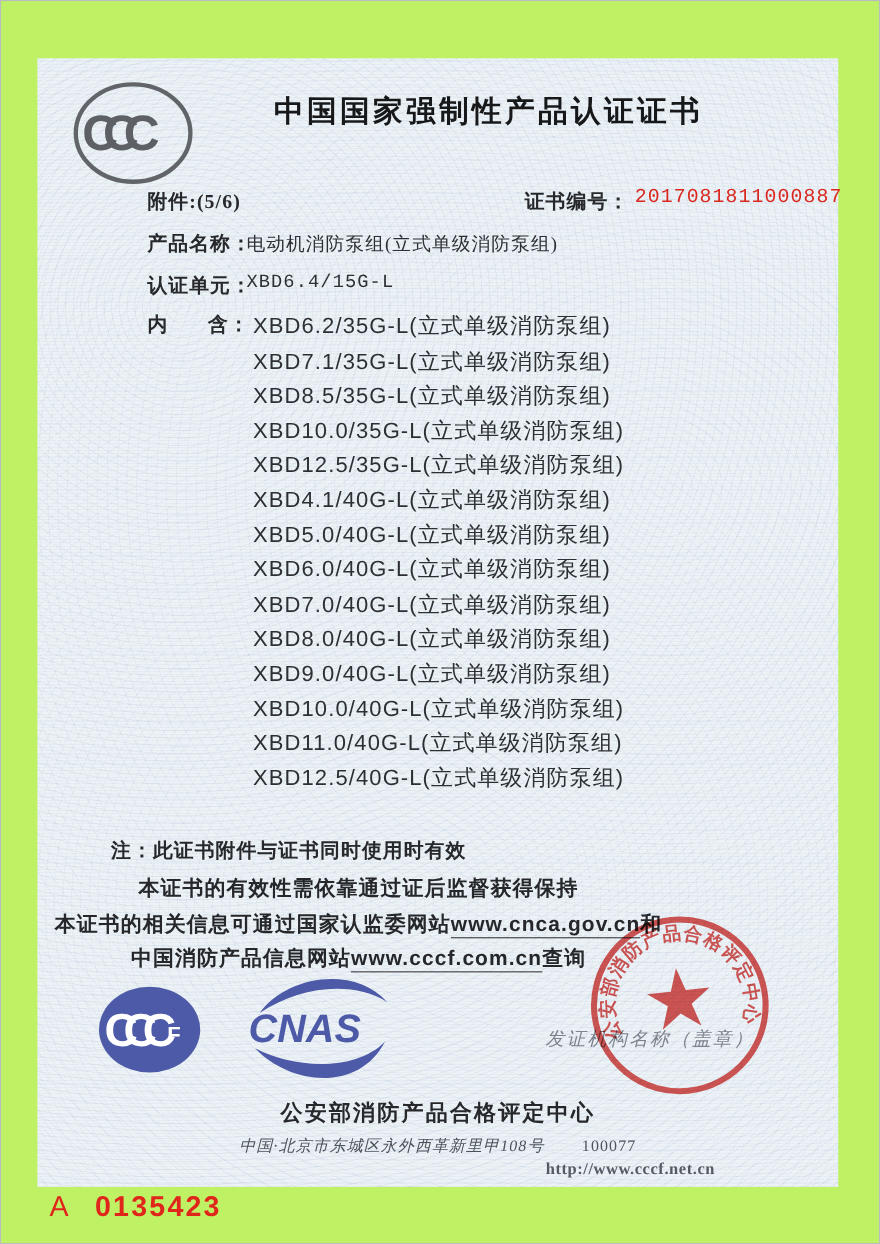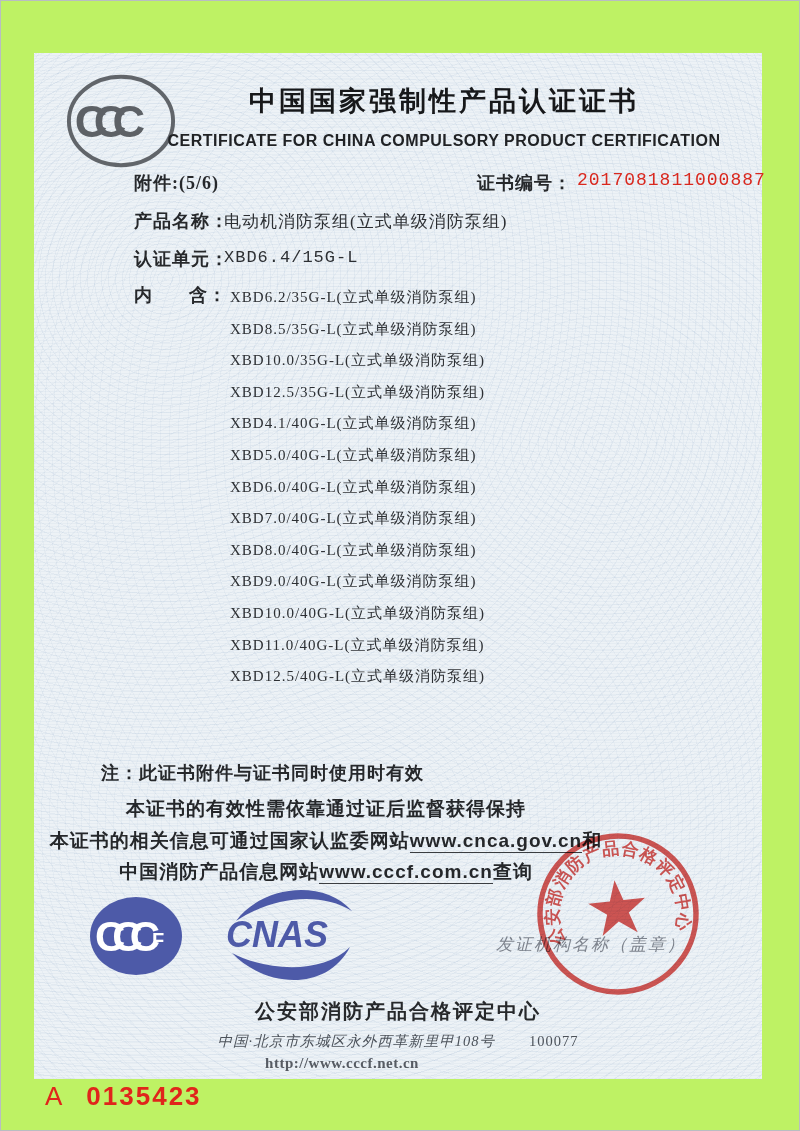--- a/index.html
+++ b/index.html
@@ -33,22 +33,22 @@
   .certno-label { left:443px; top:118px; }
   .certno { left:543px; top:117px; font-size:18px; color:#d9281e; letter-spacing:1px;
             font-family:"Liberation Mono","DejaVu Sans Mono",monospace; }
   .row-product-label { left:100px; top:156px; }
   .row-product-value { left:190px; top:157px; font-family:"Liberation Serif",serif; }
   .row-unit-label { left:100px; top:194px; }
   .row-unit-value { left:190px; top:195px; }
   .inc-label-a { left:100px; top:230px; }
   .inc-label-b { left:155px; top:230px; }
   .inc-list { left:196px; top:229px; }
-  .inc-list div { height:31.6px; line-height:31.6px; font-size:15px; color:#2c2f33;
-                  letter-spacing:1px; font-family:Liberation Serif, serif; }
+  .inc-list div { height:31.6px; line-height:31.6px; font-size:20px; color:#2c2f33;
+                  letter-spacing:1px; font-family:Liberation Sans, sans-serif; }
   .note { left:67px; top:708px; font-size:18px; font-weight:700; color:#26282b; letter-spacing:1px; }
   
   .statements { left:0; top:740px; width:584px; text-align:center;
                 font-family:"Liberation Sans","DejaVu Sans",sans-serif; }
   .statements .line { font-size:19px; font-weight:600; color:#25272a; letter-spacing:1px;
                       height:31.5px; line-height:31.5px; }
   .ulink { border-bottom:1.5px solid #3a3d41; padding-bottom:1px; }
   
   .cccf-logo { left:52px; top:838px; width:100px; height:90px; }
   .cnas-logo { left:188px; top:830px; width:140px; height:105px; }
@@ -58,56 +58,56 @@
   .seal-caption { left:462px; top:880px; font-size:17px; color:#7d838d; letter-spacing:2px;
                   font-style:italic; z-index:1; }
   .seal { left:484px; top:761px; width:200px; height:200px; z-index:2; opacity:0.88;
           transform:rotate(-6deg); mix-blend-mode:multiply; }
   
   .issuer { left:0; top:945px; width:728px; text-align:center; font-size:20px; font-weight:700;
             color:#26282b; letter-spacing:2px; font-family:"Liberation Sans",sans-serif; }
   .addr { left:0; top:979px; width:728px; text-align:center; font-size:14.5px; color:#4c525a;
           font-style:italic; letter-spacing:1px; }
   .addr .post { margin-left:34px; font-style:normal; }
-  .website { left:0; top:1002px; width:616px; text-align:center; font-size:15px; font-weight:700;
+  .website { left:0; top:1002px; width:616px; text-align:right; font-size:15px; font-weight:700;
              color:#565b63; letter-spacing:0.5px; }
   .serial { left:44px; top:1080px; font-size:26px; color:#e0251b; letter-spacing:2px;
             font-family:"Liberation Sans","DejaVu Sans",sans-serif; }
   .serial .num { margin-left:22px;font-weight:bold; }
 </style>
 </head>
 <body>
 
 <div class="stage">
   <div class="paper">
 
     <svg class="abs ccc-logo" viewBox="0 0 116 100">
       <ellipse cx="58" cy="50" rx="53" ry="45" fill="none" stroke="#61656a" stroke-width="4"></ellipse>
       <text x="11" y="66" font-family="Liberation Sans,DejaVu Sans,sans-serif" font-size="46" font-weight="bold" letter-spacing="-14" fill="#5d6166">CCC</text>
     </svg>
     <div class="abs titles">
       <div class="title-cn">中国国家强制性产品认证证书</div>
-      <div class="title-en">CERTIFICATE FOR CHINA COMPULSORY PRODUCT CERTIFICATION</div>
     </div>
 
     <div class="abs row-attach label">附件:(5/6)</div>
     <div class="abs certno-label label">证书编号：</div>
     <div class="abs certno">2017081811000887</div>
 
     <div class="abs row-product-label label">产品名称：</div>
     <div class="abs row-product-value value">电动机消防泵组(立式单级消防泵组)</div>
 
     <div class="abs row-unit-label label">认证单元：</div>
     <div class="abs row-unit-value value">XBD6.4/15G-L</div>
 
     <div class="abs inc-label-a label">内</div>
     <div class="abs inc-label-b label">含：</div>
 
     <div class="abs inc-list">
       <div>XBD6.2/35G-L(立式单级消防泵组)</div>
+      <div>XBD7.1/35G-L(立式单级消防泵组)</div>
       <div>XBD8.5/35G-L(立式单级消防泵组)</div>
       <div>XBD10.0/35G-L(立式单级消防泵组)</div>
       <div>XBD12.5/35G-L(立式单级消防泵组)</div>
       <div>XBD4.1/40G-L(立式单级消防泵组)</div>
       <div>XBD5.0/40G-L(立式单级消防泵组)</div>
       <div>XBD6.0/40G-L(立式单级消防泵组)</div>
       <div>XBD7.0/40G-L(立式单级消防泵组)</div>
       <div>XBD8.0/40G-L(立式单级消防泵组)</div>
       <div>XBD9.0/40G-L(立式单级消防泵组)</div>
       <div>XBD10.0/40G-L(立式单级消防泵组)</div>

